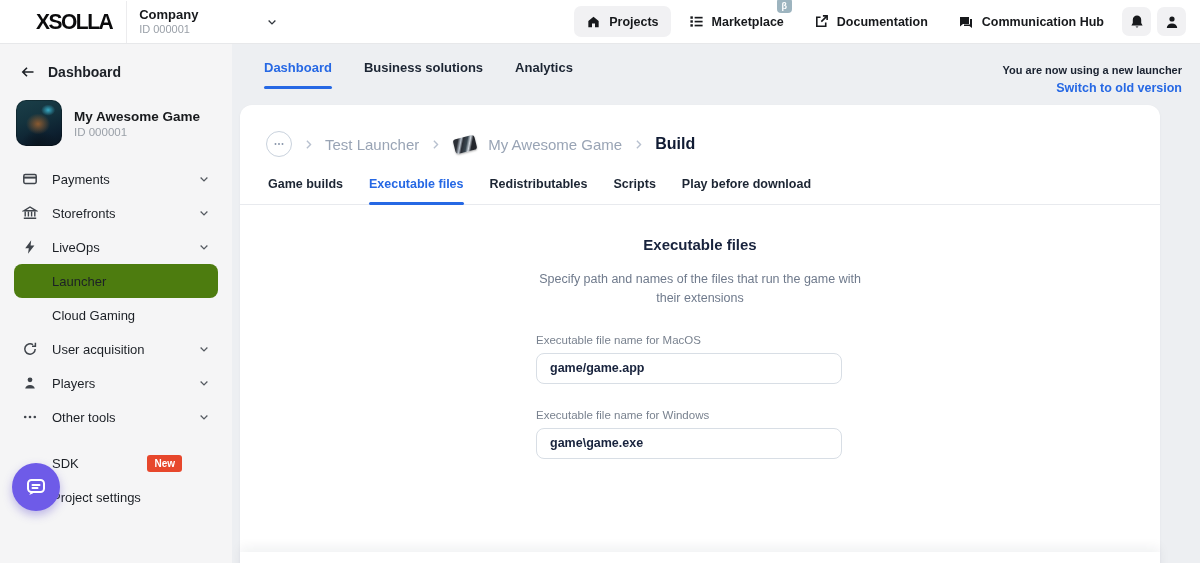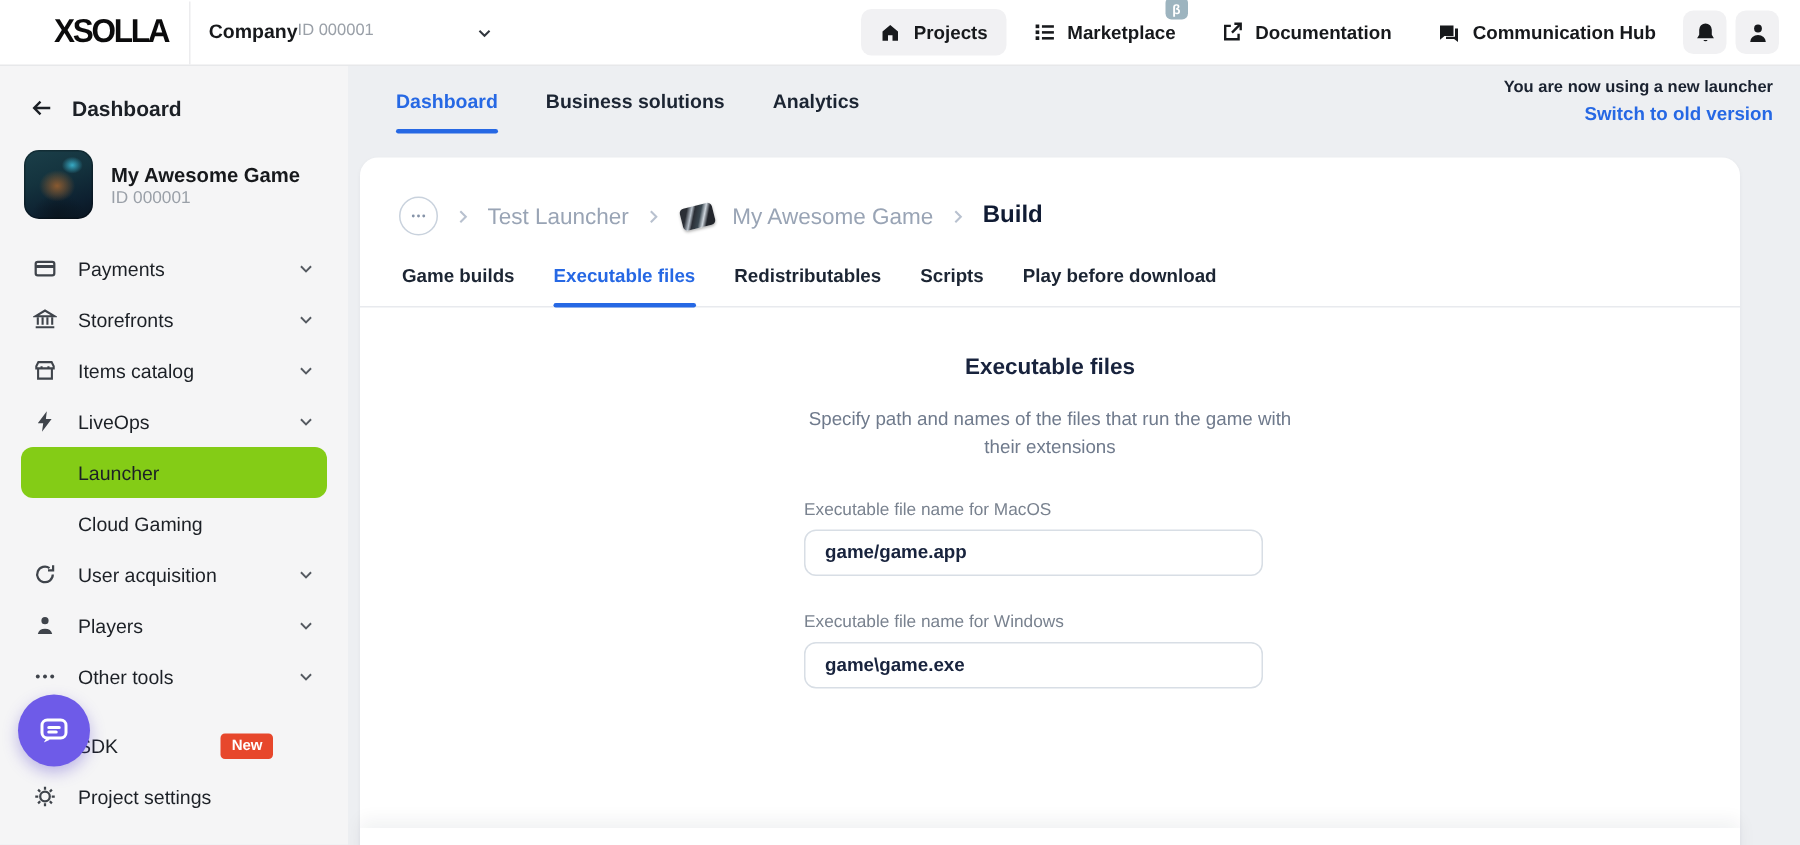--- a/index.html
+++ b/index.html
@@ -3,21 +3,21 @@
 <meta charset="utf-8">
 <style>
   * { margin:0; padding:0; box-sizing:border-box; }
   html,body { width:1200px; height:563px; overflow:hidden; font-family:"Liberation Sans", sans-serif; background:#edeff2; }
   svg { display:block; }
 
   
   .topbar { position:absolute; left:0; top:0; width:1200px; height:44px; background:#fff; border-bottom:1px solid #e7e8ea; display:flex; align-items:center; z-index:30; }
   .logo { font-weight:800; font-size:21px; letter-spacing:-1.5px; color:#0b0b0c; padding:0 14px 0 36px; transform:scaleY(1.05); }
   .tb-divider { width:1px; height:42px; background:#ececee; }
-  .company-block { display:flex; flex-direction:row; justify-content:center; padding-left:12px; line-height:1.15; }
+  .company-block { display:flex; flex-direction:column; justify-content:center; padding-left:12px; line-height:1.15; }
   .company-name { font-size:13px; font-weight:700; color:#17191c; }
   .company-id { font-size:11px; color:#9aa0a8; }
   .company-chevron { margin-left:68px; color:#33383f; }
   .tb-right { margin-left:auto; display:flex; align-items:center; gap:6px; padding-right:14px; }
   .tb-item { display:flex; align-items:center; gap:8px; font-size:12.5px; font-weight:700; color:#17191c; padding:8px 12px; border-radius:7px; cursor:pointer; position:relative; white-space:nowrap; }
   .tb-item.pill { background:#f1f1f3; }
   .beta-badge { position:absolute; top:-8px; right:4px; width:15px; height:15px; border-radius:4px; background:#9db4bf; color:#fff; font-size:9px; display:flex; align-items:center; justify-content:center; font-weight:700; }
   .tb-iconbtn { width:29px; height:29px; border-radius:7px; background:#f1f1f3; display:flex; align-items:center; justify-content:center; cursor:pointer; }
 
   
@@ -32,34 +32,34 @@
       linear-gradient(160deg, #1b3f49 0%, #14333e 40%, #0d2030 75%, #091420 100%);
     box-shadow: inset 0 0 0 1px rgba(0,0,0,.25); }
   .sb-pname { font-size:13.5px; font-weight:700; color:#17191c; line-height:1.3; }
   .sb-pid { font-size:11.5px; color:#9aa0a8; }
   .sb-menu { padding:6px 14px 0 14px; }
   .mi { display:flex; align-items:center; height:34px; padding:0 8px 0 8px; border-radius:8px; cursor:pointer; }
   .mi-ic { width:16px; margin-right:14px; color:#3f444b; display:flex; }
   .mi-lb { font-size:13px; color:#1c2026; font-weight:500; flex:1; }
   .mi-ch { color:#565b62; }
   .mi.sub { padding-left:38px; }
-  .mi.active { background:#84cc16; }
+  .mi.active { background:#4d7c0f; }
   .mi.gap-top { margin-top:12px; }
   .new-badge { background:#e7472c; color:#fff; font-size:10px; font-weight:700; padding:3px 7px; border-radius:3px; margin-right:28px; }
 
   
   .chat-fab { position:absolute; left:12px; top:463px; width:48px; height:48px; border-radius:50%; background:#6e5be8; display:flex; align-items:center; justify-content:center; box-shadow:0 4px 10px rgba(80,60,200,.35); cursor:pointer; z-index:40; }
 
   
   .main { position:absolute; left:232px; top:44px; width:968px; height:519px; background:#edeff2; }
   .main-tabs { display:flex; align-items:flex-start; padding:16px 0 0 32px; height:57px; position:relative; }
   .mtab { font-size:13px; font-weight:700; color:#1c2533; margin-right:32px; padding-bottom:14px; cursor:pointer; position:relative; }
   .mtab.active { color:#2668e4; }
   .mtab.active::after { content:""; position:absolute; left:0; right:0; bottom:0; height:3px; background:#2668e4; border-radius:2px; }
-  .notice { position:absolute; right:18px; top:7px; text-align:right; line-height:1.45; }
+  .notice { position:absolute; right:18px; top:19px; text-align:right; line-height:1.45; }
   .notice-text { font-size:11px; font-weight:700; color:#1a2230; }
   .notice-link { font-size:12.5px; font-weight:700; color:#2668e4; cursor:pointer; }
 
   
   .card { position:absolute; left:8px; top:61px; width:920px; height:520px; background:#fff; border-radius:12px; box-shadow:0 1px 3px rgba(25,35,55,.05); }
   .breadcrumb { display:flex; align-items:center; gap:10px; padding:26px 28px 6px 26px; }
   .bc-ellipsis { width:26px; height:26px; border-radius:50%; border:1px solid #c9d2dd; display:flex; align-items:center; justify-content:center; color:#8593a8; cursor:pointer; flex:0 0 auto; }
   .bc-sep { color:#b8c1cf; }
   .bc-item { font-size:15px; color:#99a4b5; cursor:pointer; white-space:nowrap; }
   .bc-thumb { width:22px; height:15px; border-radius:3px; transform:rotate(-14deg); margin:0 2px;
@@ -198,35 +198,20 @@
           </svg>
       </span>
       <span class="mi-lb">Storefronts</span>
       <span class="mi-ch">
           <svg width="12" height="12" viewBox="0 0 16 16" fill="none" stroke="currentColor" stroke-width="1.7">
             <path d="M3.5 6l4.5 4.5L12.5 6"></path>
           </svg>
         </span>
     </div>
 
-    <div class="mi">
-      <span class="mi-ic">
-        <svg width="16" height="16" viewBox="0 0 16 16" fill="none" stroke="currentColor" stroke-width="1.4">
-            <path d="M2.2 5.2L3.6 2.4h8.8l1.4 2.8v1.4H2.2z"></path>
-            <path d="M5.7 5.2v1.6M10.3 5.2v1.6"></path>
-            <path d="M3.4 7v6.4h9.2V7"></path>
-          </svg>
-      </span>
-      <span class="mi-lb">Items catalog</span>
-      <span class="mi-ch">
-          <svg width="12" height="12" viewBox="0 0 16 16" fill="none" stroke="currentColor" stroke-width="1.7">
-            <path d="M3.5 6l4.5 4.5L12.5 6"></path>
-          </svg>
-        </span>
-    </div>
 
     <div class="mi">
       <span class="mi-ic">
         <svg width="16" height="16" viewBox="0 0 16 16">
             <path fill="currentColor" d="M9.2 1.2L3.2 9.2h3.6L6 14.8l6.4-8.4H8.6z"></path>
           </svg>
       </span>
       <span class="mi-lb">LiveOps</span>
       <span class="mi-ch">
           <svg width="12" height="12" viewBox="0 0 16 16" fill="none" stroke="currentColor" stroke-width="1.7">

